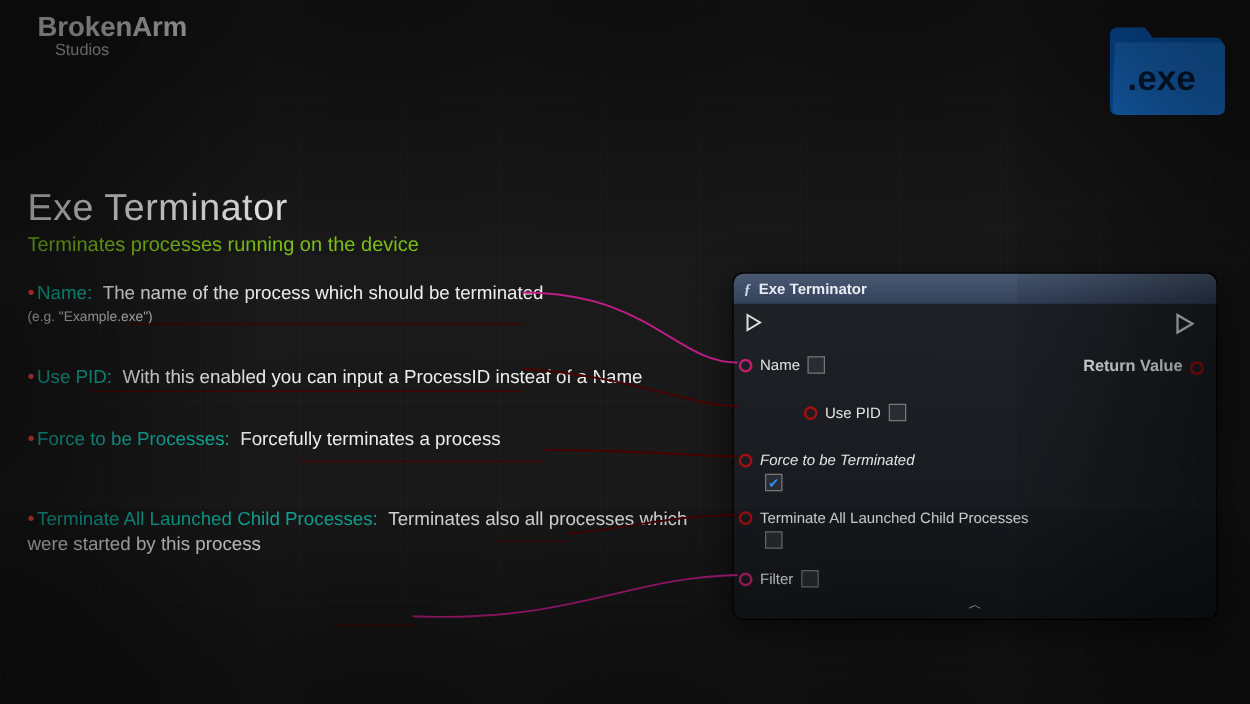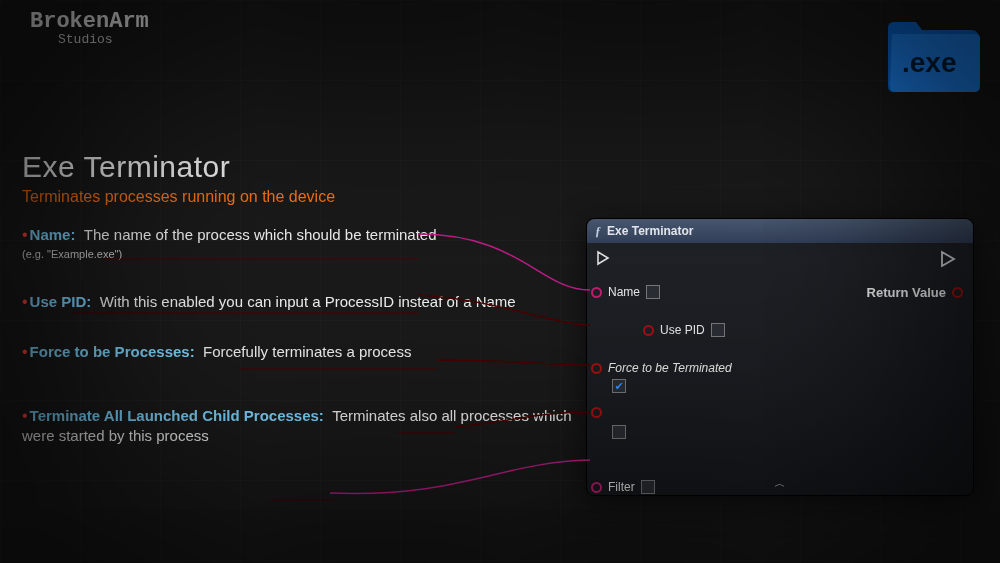--- a/index.html
+++ b/index.html
@@ -27,36 +27,36 @@
   pointer-events: none;
   box-shadow: inset 0 0 200px 60px rgba(0,0,0,0.8);
 }
 
 
 .logo-left { position: absolute; left: 30px; top: 10px; display: flex; align-items: center; gap: 10px; }
 .bas-badge { width: 80px; height: 80px; position: relative; }
 .bas-circle { width: 70px; height: 70px; background: radial-gradient(circle at 40% 40%, #2bd84f, #0a7a22); border-radius: 50%; position: absolute; top: 8px; left: 2px; box-shadow: 0 4px 10px rgba(0,0,0,0.6); }
 .bas-text { position: absolute; top: 0; left: 24px; color: #fff; font-weight: 900; font-size: 20px; font-style: italic; letter-spacing: 1px; }
 .bas-swords { position: absolute; top: 28px; left: 12px; }
-.studio-name { line-height: 1.05; font-family: Liberation Mono, monospace; }
+.studio-name { line-height: 1.05; }
 .studio-name .big { font-size: 22px; font-weight: 800; color: #fff; }
-.studio-name .small { font-size: 13px; color: #ddd; margin-left: 28px; }
+.studio-name .small { font-size: 13px; color: #ddd; margin-left: 14px; }
 
 .logo-right { position: absolute; right: 18px; top: 10px; }
 
 
 .title-block { position: absolute; left: 22px; top: 150px; }
 .title { font-size: 30px; font-weight: 400; color: #f5f5f5; letter-spacing: 0.5px; }
-.subtitle { font-size: 16px; color: #f97316; margin-top: 4px; }
+.subtitle { font-size: 16px; color: #84cc16; margin-top: 4px; }
 
 
 .descriptions { position: absolute; left: 22px; top: 224px; width: 560px; }
 .drow { font-size: 15px; color: #eee; line-height: 1.35; }
 .drow .bullet { color: #ff4444; font-size: 16px; margin-right: 2px; }
-.drow .pname { color: #7dd3fc; font-weight: 700; }
+.drow .pname { color: #14b8a6; font-weight: 400; }
 .drow .eg { font-size: 11px; color: #ccc; display: block; margin-top: 1px; }
 .r1 { margin-bottom: 30px; }
 .r2 { margin-bottom: 28px; }
 .r3 { margin-bottom: 42px; }
 .r4 { margin-bottom: 44px; }
 
 
 .node {
   position: absolute;
   left: 586px; top: 218px;
@@ -87,23 +87,23 @@
 .pin-dot.red { border-color: #a51010; }
 .pin-check { width: 14px; height: 14px; border: 1px solid #777; background: #2a2d33; display: inline-flex; align-items: center; justify-content: center; font-size: 11px; color: #2e8fff; }
 .pin-check.checked::after { content: "✔"; }
 
 .pin-name { position: absolute; left: 8px; top: 42px; }
 .pin-usepid { position: absolute; left: 20px; top: 80px; margin-left: 36px; }
 .pin-force { position: absolute; left: 8px; top: 118px; font-style: italic; }
 .pin-force-check { position: absolute; left: 25px; top: 136px; }
 .pin-term { position: absolute; left: 8px; top: 164px; width: 300px;}
 .pin-term-check { position: absolute; left: 25px; top: 182px; }
-.pin-filter { position: absolute; left: 8px; top: 213px; margin-top: 24px; }
-
-.return { position: absolute; right: 10px; top: 42px; display: flex; align-items: center; gap: 6px; font-size: 13px; color: #f0f0f0; font-weight: 600; }
+.pin-filter { position: absolute; left: 8px; top: 213px; }
+
+.return { position: absolute; right: 10px; top: 42px; display: flex; align-items: flex-end; gap: 6px; font-size: 13px; color: #f0f0f0; font-weight: 600; }
 
 .node-chevron { position: absolute; left: 50%; bottom: 4px; transform: translateX(-50%); color: #cfcfcf; font-size: 11px; }
 
 
 .connectors { position: absolute; inset: 0; pointer-events: none; }
 </style>
 </head>
 <body>
 
 <div class="grid-overlay"></div>
@@ -178,20 +178,21 @@
     </div>
 
     <div class="pinrow left pin-force">
       <span class="pin-dot red"></span>
       <span>Force to be Terminated</span>
     </div>
     <span class="pin-check checked pin-force-check"></span>
 
     <div class="pinrow left pin-term">
       <span class="pin-dot red"></span>
+      <span>Terminate All Launched Child Processes</span>
     </div>
     <span class="pin-check pin-term-check"></span>
 
     <div class="pinrow left pin-filter">
       <span class="pin-dot"></span>
       <span>Filter</span>
       <span class="pin-check"></span>
     </div>
 
     <div class="return">

